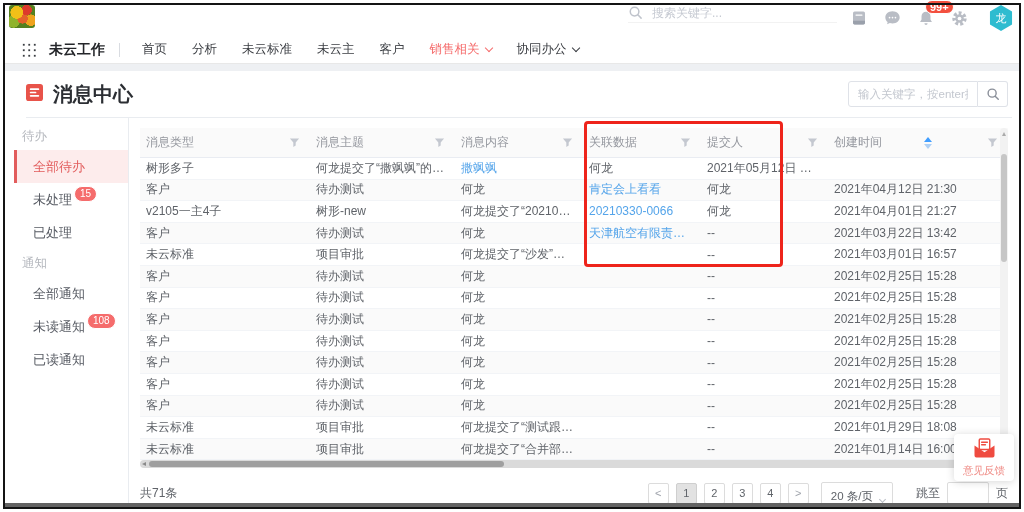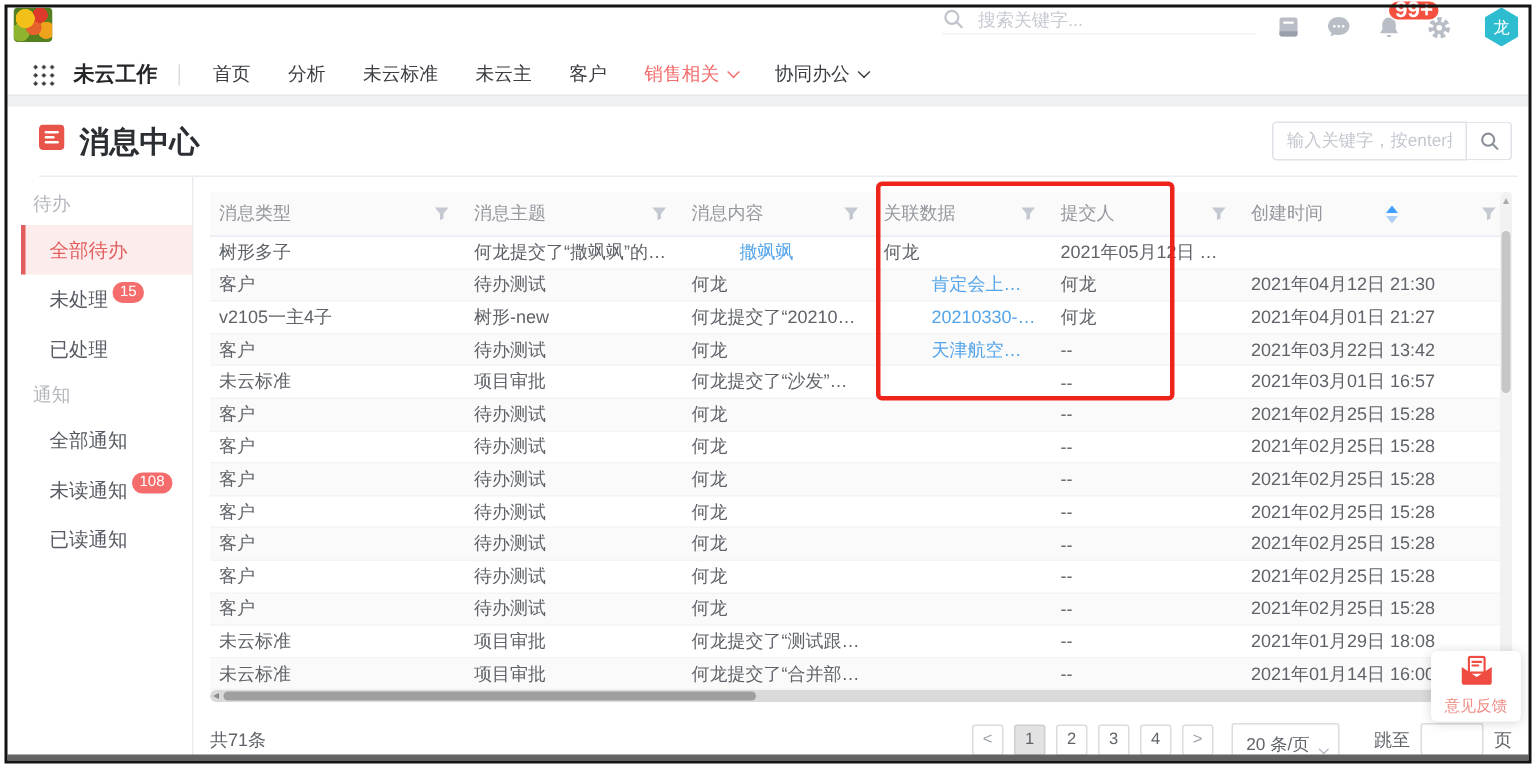--- a/index.html
+++ b/index.html
@@ -18,21 +18,21 @@
       radial-gradient(circle at 52% 58%, #e4622b 0 27%, transparent 28%),
       radial-gradient(circle at 18% 72%, #8fb32c 0 22%, transparent 23%),
       radial-gradient(circle at 84% 66%, #efa31d 0 21%, transparent 22%),
       #55801f; }
   .topbar-search { display:flex; align-items:center; gap:9px; margin-left:auto; margin-right:14px; border-bottom:1px solid #f2f2f2; padding-bottom:2px; }
   .topbar-search input { border:none; outline:none; width:185px; font-size:12px; color:#606266; font-family:inherit; background:transparent; }
   .topbar-search input::placeholder { color:#c6cad2; }
   .topbar-icons { display:flex; align-items:center; gap:17px; margin-right:2px; }
   .tb-icon { display:flex; align-items:center; justify-content:center; cursor:pointer; }
   .bell-wrap { position:relative; }
-  .badge-top { position:absolute; top:-10px; left:7px; background:#f3503f; color:#fff; font-size:15px; line-height:10px; padding:1px 4px; border-radius:8px; border:1px solid #fff; font-weight:bold; white-space:nowrap; }
+  .badge-top { position:absolute; top:-10px; left:7px; background:#f3503f; color:#fff; font-size:11px; line-height:10px; padding:1px 4px; border-radius:8px; border:1px solid #fff; font-weight:bold; white-space:nowrap; }
   .avatar { width:24px; height:26px; background:#2ebcd0; clip-path:polygon(50% 0,96% 25%,96% 75%,50% 100%,4% 75%,4% 25%); color:#fff; font-size:11px; display:flex; align-items:center; justify-content:center; cursor:pointer; margin-left:4px; }
 
   
   .navbar { position:absolute; left:5px; right:5px; top:36px; height:28px; display:flex; align-items:center; padding-left:16px; border-bottom:1px solid #e8e8e8; background:#fff; }
   .grid-icon { width:16px; height:16px; background-image:radial-gradient(circle,#3a3d42 1.2px,transparent 1.4px); background-size:5.5px 5.5px; cursor:pointer; flex:0 0 auto; }
   .app-name { font-size:14px; font-weight:bold; color:#24262a; margin:0 14px 0 12px; white-space:nowrap; }
   .nav-div { width:1px; height:14px; background:#d9dce1; margin-right:22px; }
   .nav-item { font-size:12.5px; color:#3a3d42; margin-right:25px; cursor:pointer; display:flex; align-items:center; white-space:nowrap; }
   .nav-item.red { color:#f56c6c; }
   .caret-down { width:6px; height:6px; border-right:1.5px solid currentColor; border-bottom:1.5px solid currentColor; transform:rotate(45deg); margin-left:6px; margin-top:-4px; }
@@ -61,21 +61,21 @@
   .thead { display:grid; grid-template-columns:170px 145px 128px 118px 127px 180px; height:30px; background:#fafafa; border-bottom:1px solid #e9ecf2; color:#94979e; font-size:12px; }
   .th { display:flex; align-items:center; padding:0 10px 0 6px; height:100%; overflow:hidden;gap:36px; }
   .th .funnel { margin-left:auto; cursor:pointer; display:flex; }
   .sort { display:flex; flex-direction:column; gap:2px; margin-left:6px; cursor:pointer; }
   .sort .up { width:0; height:0; border-left:4px solid transparent; border-right:4px solid transparent; border-bottom:5px solid #409eff; }
   .sort .down { width:0; height:0; border-left:4px solid transparent; border-right:4px solid transparent; border-top:5px solid #aed0f5; }
   .tbody { }
   .trow { display:grid; grid-template-columns:170px 145px 128px 118px 127px 180px; height:21.6px; align-items:center; font-size:12px; color:#5f6369; border-bottom:1px solid #f2f4f7; }
   .trow.alt { background:#fafafa; }
   .tcell { padding:0 10px 0 6px; white-space:nowrap; overflow:hidden; text-overflow:ellipsis; }
-  .tcell.link { color:#54a4ea; cursor:pointer;margin-left:32px; }
+  .tcell.link { color:#54a4ea; cursor:pointer; }
 
   
   .hscroll { position:absolute; left:140px; top:460px; width:868px; height:8px; background:#dadada; border-radius:4px; }
   .hthumb { position:absolute; left:9px; top:1px; width:355px; height:6px; background:#9f9f9f; border-radius:3px; cursor:pointer; }
   .harrow { position:absolute; left:2px; top:1.5px; width:0; height:0; border-top:2.5px solid transparent; border-bottom:2.5px solid transparent; border-right:4px solid #8a8a8a; }
   .vscroll { position:absolute; left:1000px; top:128px; width:8px; height:332px; background:#f2f2f2; border-radius:4px; }
   .vthumb { position:absolute; top:26px; left:1px; width:6px; height:108px; background:#c6c6c6; border-radius:3px; cursor:pointer; }
   .varrow { position:absolute; top:4px; left:1.5px; width:0; height:0; border-left:2.5px solid transparent; border-right:2.5px solid transparent; border-bottom:4px solid #ababab; }
 
   

